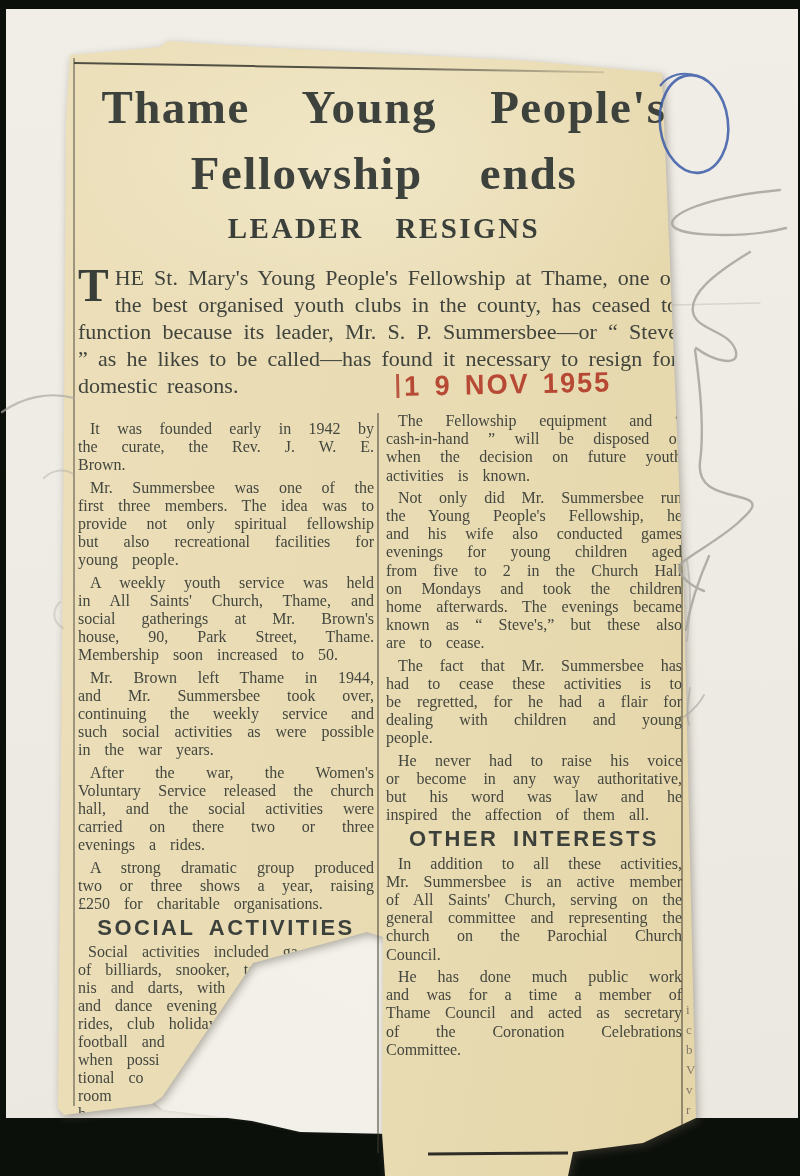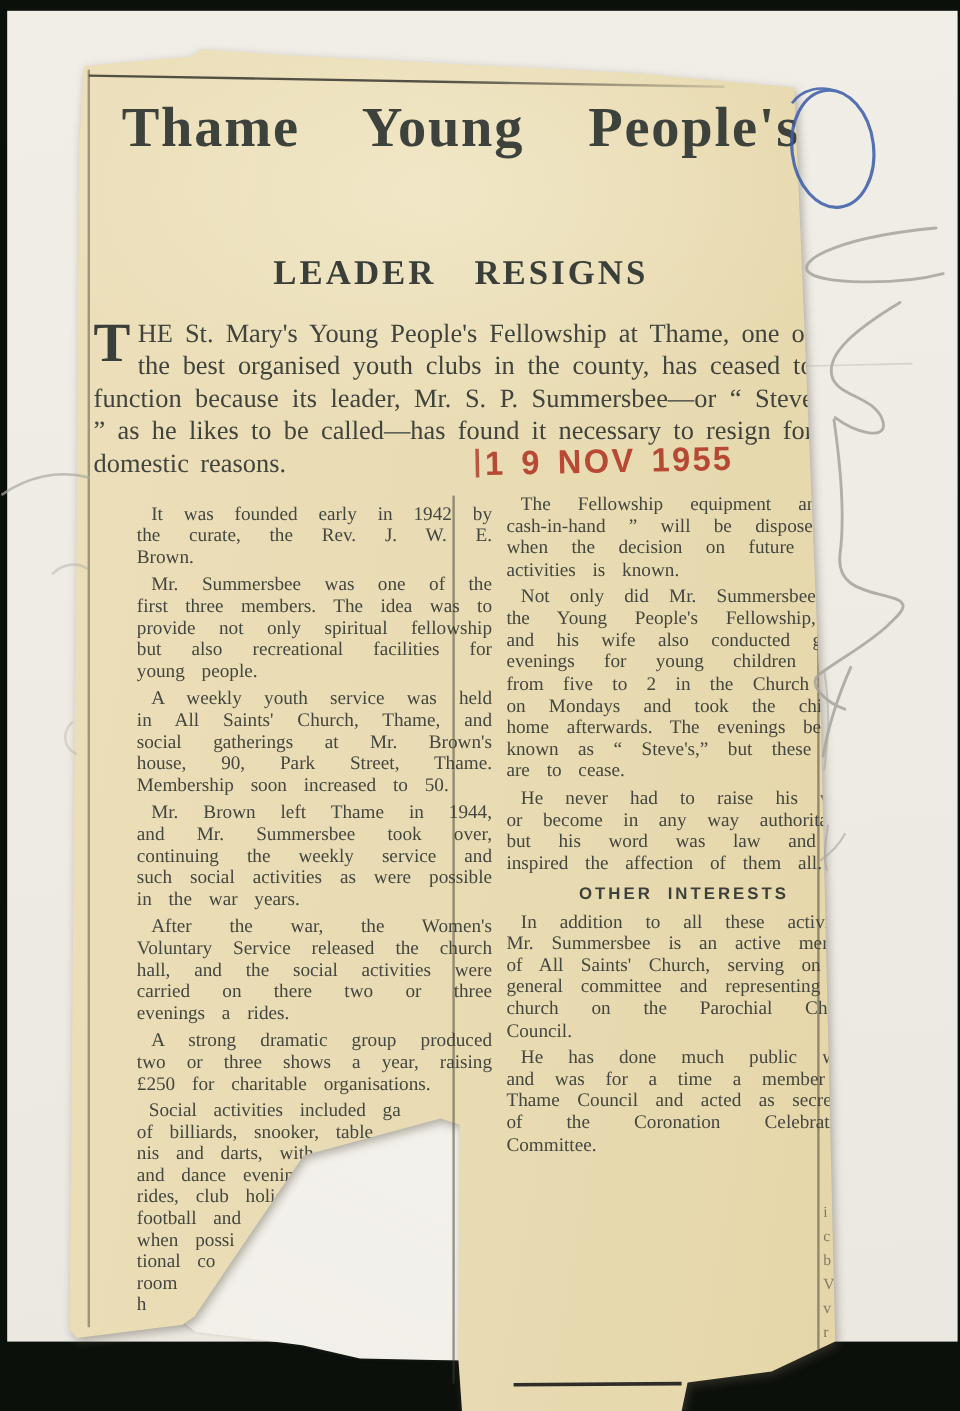--- a/index.html
+++ b/index.html
@@ -47,25 +47,25 @@
              font-size:47px;font-weight:bold;letter-spacing:1.5px;word-spacing:44px;
              white-space:nowrap;}
   .kicker{left:70px;top:212px;width:628px;text-align:center;
           font-size:29px;font-weight:bold;letter-spacing:2.5px;word-spacing:22px;color:#3a3f39;}
 
   .lead{left:78px;top:264px;width:600px;font-size:22px;line-height:27px;
         text-align:justify;word-spacing:4px;color:#40443d;}
   .dropcap{float:left;font-size:46px;line-height:40px;font-weight:bold;
            padding:2px 6px 0 0;color:#3a3e38;}
 
-  .col{font-size:16px;line-height:18.2px;text-align:justify;word-spacing:10px;color:#44473f;margin-left:36px;}
+  .col{font-size:16px;line-height:18.2px;text-align:justify;word-spacing:10px;color:#44473f;}
   .col p{margin:0 0 4px 0;text-indent:12px;}
   .col-left{left:78px;top:420px;width:296px;}
   .col-right{left:386px;top:412px;width:296px;}
-  .subhead{font-family:"Liberation Sans", sans-serif;font-size:14px;font-weight:bold;
+  .subhead{font-family:"Liberation Sans", sans-serif;font-size:22px;font-weight:bold;
            letter-spacing:2.5px;text-align:center;color:#3c403a;margin:6px 0 6px 0;
            word-spacing:6px;}
   .frag{line-height:18px;}
   .frag div{white-space:nowrap;}
   .frag div:first-child{text-indent:10px;}
 
   .stamp{left:396px;top:371px;font-family:"Liberation Sans", sans-serif;
          font-size:28px;font-weight:bold;letter-spacing:2px;word-spacing:4px;
          color:rgba(193,62,50,.88);transform:rotate(-1.2deg) scaleX(.97);
          transform-origin:left top;mix-blend-mode:multiply;padding-left:8px;}
@@ -90,50 +90,53 @@
 
   <div class="abs clip-wrap">
     <div class="clipping">
 
       <div class="abs rule-top"></div>
       <div class="abs rule-left"></div>
       <div class="abs rule-right"></div>
       <div class="abs rule-bottom"></div>
 
       <div class="abs headline1 ink">Thame Young People's</div>
+      <div class="abs headline2 ink">Fellowship ends</div>
       <div class="abs kicker">LEADER RESIGNS</div>
 
       <div class="abs lead">
         <span class="dropcap">T</span><span>HE St. Mary's Young People's Fellowship at Thame, one of the best organised youth clubs in the county, has ceased to function because its leader, Mr. S. P. Summersbee—or “ Steve ” as he likes to be called—has found it necessary to resign for domestic reasons.</span>
       </div>
 
       <div class="abs col col-left">
         <p>It was founded early in 1942 by the curate, the Rev. J. W. E. Brown.</p>
         <p>Mr. Summersbee was one of the first three members.  The idea was to provide not only spiritual fellowship but also recreational facilities for young people.</p>
         <p>A weekly youth service was held in All Saints' Church, Thame, and social gatherings at Mr. Brown's house, 90, Park Street, Thame.  Membership soon increased to 50.</p>
         <p>Mr. Brown left Thame in 1944, and Mr. Summersbee took over, continuing the weekly service and such social activities as were possible in the war years.</p>
         <p>After the war, the Women's Voluntary Service released the church hall, and the social activities were carried on there two or three evenings a rides.</p>
         <p>A strong dramatic group produced two or three shows a year, raising £250 for charitable organisations.</p>
+        <div class="subhead">SOCIAL ACTIVITIES</div>
         <div class="frag">
           <div>Social activities included ga</div>
           <div>of billiards, snooker, table</div>
           <div>nis and darts, with ope</div>
           <div>and dance evening</div>
           <div>rides, club holidays</div>
           <div>football and</div>
           <div>when possi</div>
           <div>tional co</div>
           <div>room</div>
           <div>h</div>
         </div>
       </div>
 
       <div class="abs col col-right">
         <p>The Fellowship equipment and “ cash-in-hand ” will be disposed of when the decision on future youth activities is known.</p>
         <p>Not only did Mr. Summersbee run the Young People's Fellowship, he and his wife also conducted games evenings for young children aged from five to 2 in the Church Hall on Mondays and took the children home afterwards. The evenings became known as “ Steve's,” but these also are to cease.</p>
+        <p>The fact that Mr. Summersbee has had to cease these activities is to be regretted, for he had a flair for dealing with children and young people.</p>
         <p>He never had to raise his voice or become in any way authoritative, but his word was law and he inspired the affection of them all.</p>
         <div class="subhead">OTHER INTERESTS</div>
         <p>In addition to all these activities, Mr. Summersbee is an active member of All Saints' Church, serving on the general committee and representing the church on the Parochial Church Council.</p>
         <p>He has done much public work and was for a time a member of Thame Council and acted as secretary of the Coronation Celebrations Committee.</p>
       </div>
 
       <div class="abs edge-letters">
         <div>i</div>
         <div>c</div>
         <div>b</div>

